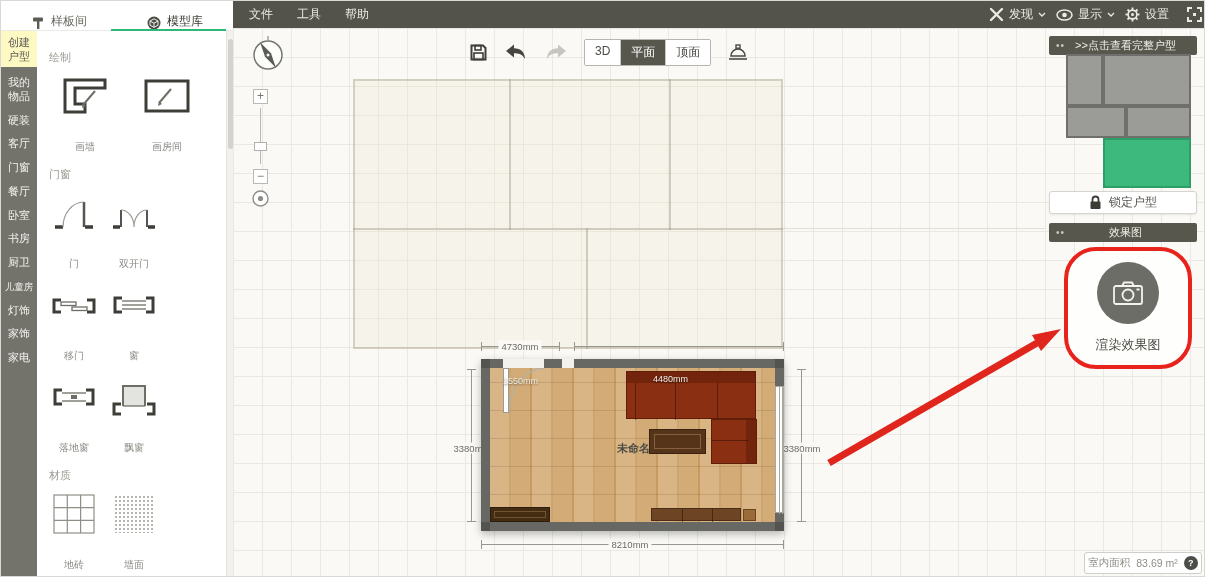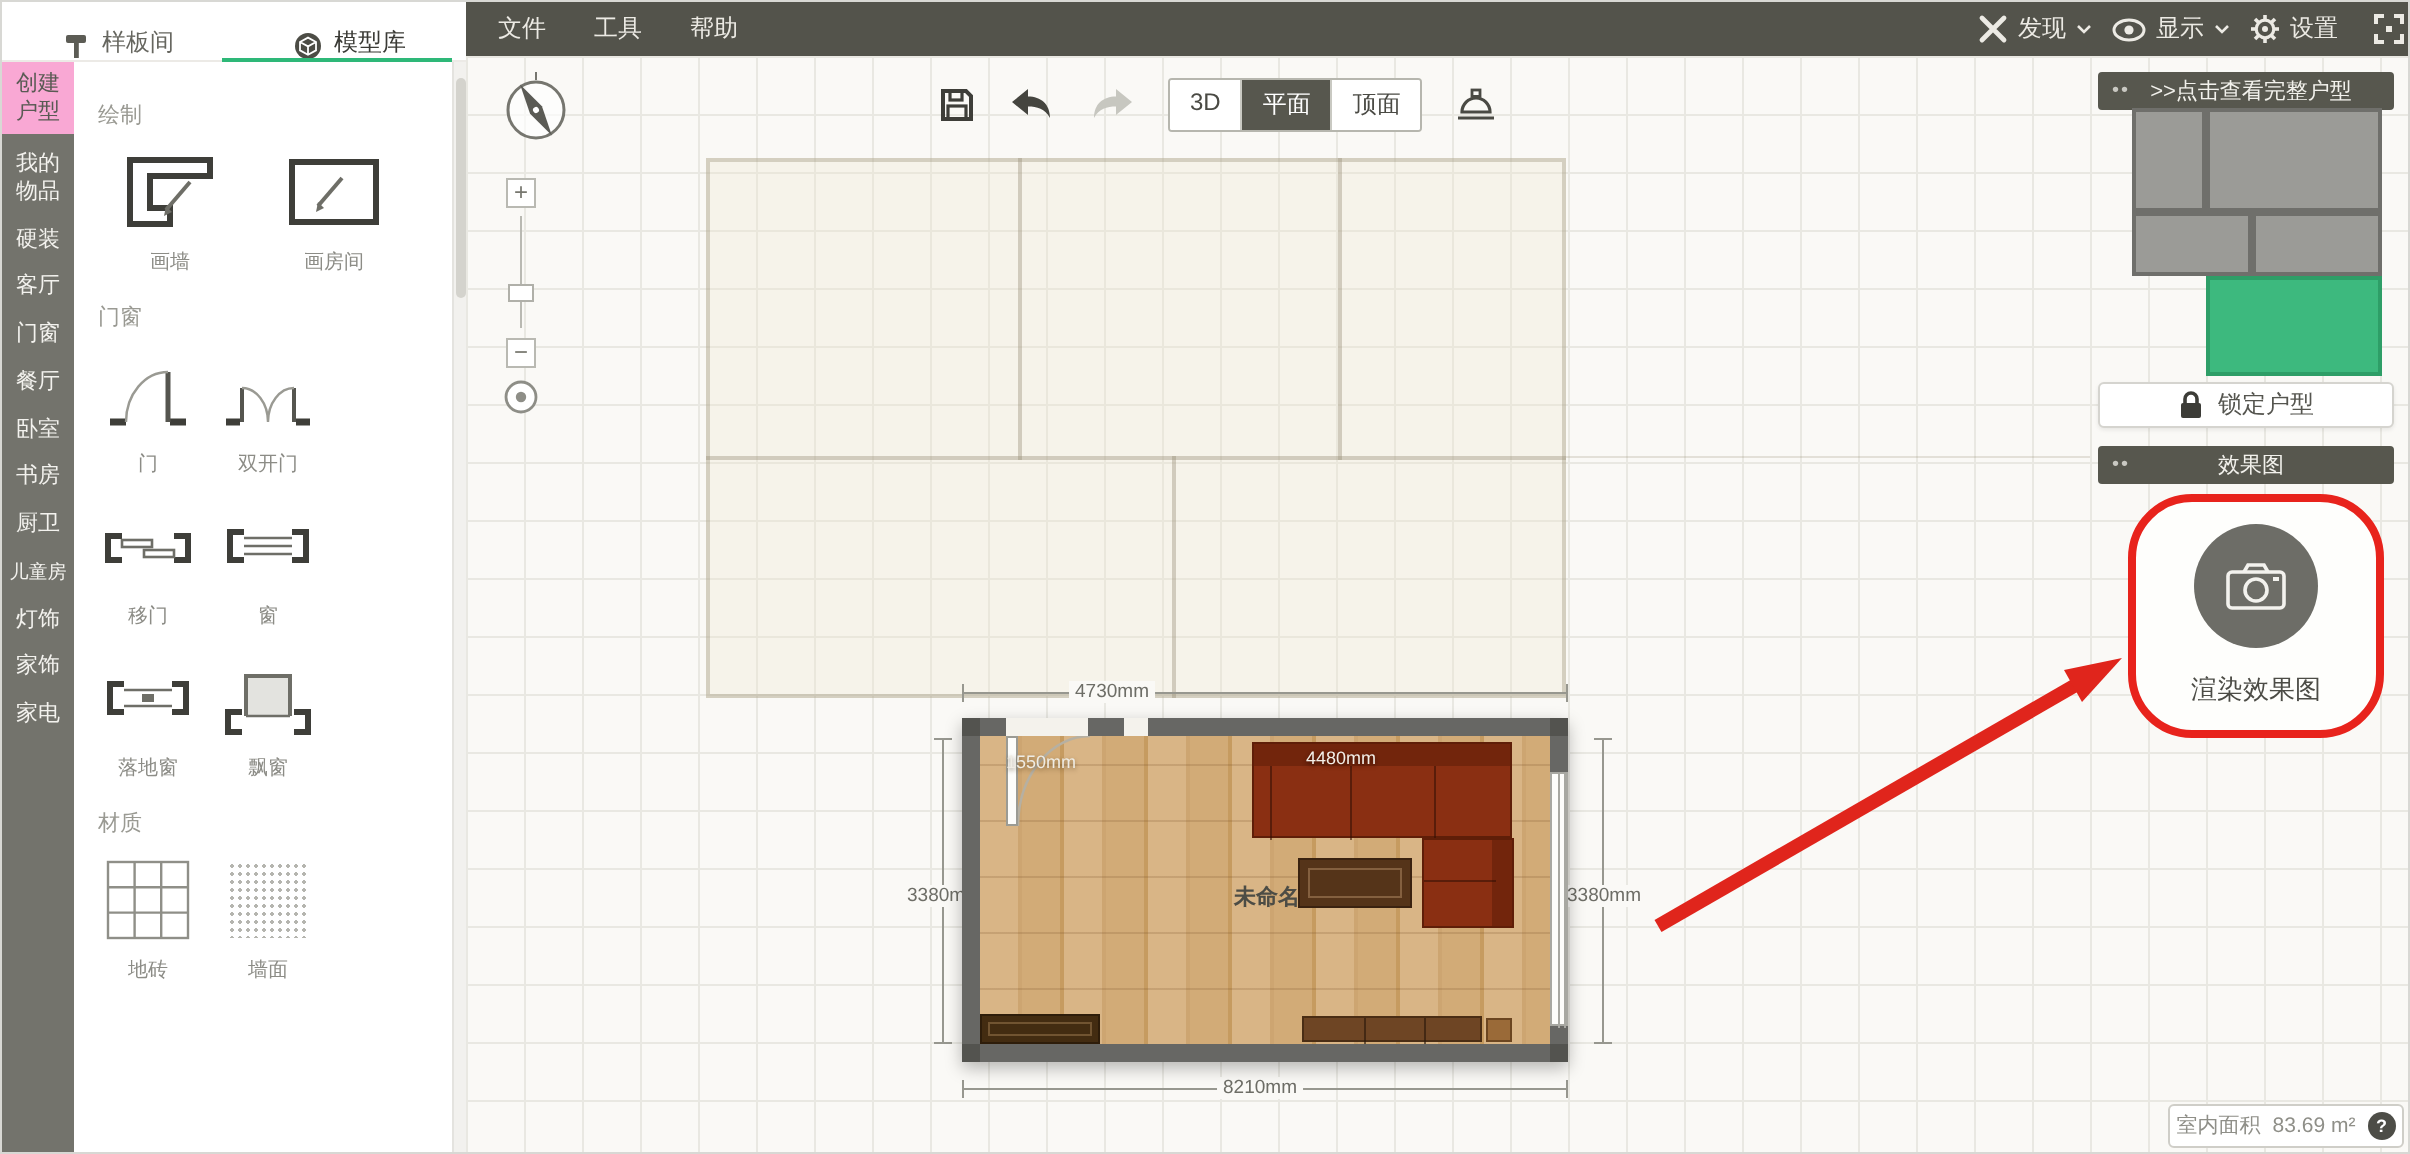--- a/index.html
+++ b/index.html
@@ -7,31 +7,31 @@
   .app { position:relative; width:1205px; height:577px; border:1px solid #d8d8d4; background:#fff; overflow:hidden; }
   .abs { position:absolute; }
 
   
   .left-panel { position:absolute; left:0; top:0; width:232px; height:577px; background:#fff; z-index:30; }
   .tabs { position:absolute; left:0; top:0; width:232px; height:30px; background:#fff; display:flex; border-bottom:1px solid #eceae6; }
   .tab { flex:1; display:flex; align-items:flex-end; justify-content:center; gap:6px; font-size:12px; color:#66665f; cursor:pointer; position:relative; }
   .tab.active { color:#3a3a35; }
   .tab-underline { position:absolute; left:110px; top:28px; width:115px; height:3px; background:#2eb878; }
   .rail { position:absolute; left:0; top:30px; width:36px; bottom:0; }
-  .rail-create { width:36px; padding:5px 5px; font-size:11px; color:#5a5a54; text-align:center; line-height:1.25; word-break:break-all; background:#f9a8d4; cursor:pointer; }
+  .rail-create { width:36px; padding:5px 5px; font-size:11px; color:#5a5a54; text-align:center; line-height:1.25; word-break:break-all; background:#fef9c3; cursor:pointer; }
   .rail-dark { position:absolute; left:0; top:36px; width:36px; bottom:0; background:#73736c; display:flex; flex-direction:column; align-items:flex-start; padding-top:4px; }
   .rail-item { width:36px; padding:5px 6px; font-size:11px; line-height:1.25; color:#f3f2ee; text-align:center; word-break:break-all; cursor:pointer; }
   .rail-item.small { font-size:9.5px; padding:6px 1px; word-break:keep-all; }
   .tools { position:absolute; left:36px; top:30px; width:189px; height:547px; background:#fff; padding:6px 10px 0 12px; overflow:hidden; }
   .sec-title { font-size:11px; color:#9a9a93; margin:13px 0 7px; }
   .tool-row { display:flex; gap:10px; flex-wrap:wrap; }
   .tool-item { width:50px; display:flex; flex-direction:column; align-items:center; cursor:pointer; }
   .tool-item.wide { width:72px; }
   .tool-ico { height:48px; display:flex; align-items:center; justify-content:center; color:#4c4c48; }
-  .tool-lbl { font-size:10px; color:#8c8c86; margin-top:4px; white-space:nowrap; }
+  .tool-lbl { font-size:10px; color:#8c8c86; margin-top:20px; white-space:nowrap; }
   .dotpat { width:40px; height:38px; background-image:radial-gradient(#b5b5af 0.8px, transparent 0.9px); background-size:4px 4px; }
   .lp-scroll { position:absolute; right:0; top:30px; width:7px; bottom:0; background:#f2f1ee; border-left:1px solid #e4e3df; }
   .lp-thumb { position:absolute; left:1px; top:8px; width:5px; height:110px; background:#d4d3cd; border-radius:3px; }
 
   
   .menubar { position:absolute; left:232px; top:0; width:973px; height:27px; background:#53534b; display:flex; align-items:center; color:#eceae4; z-index:20; }
   .menu-left { display:flex; gap:24px; padding-left:16px; font-size:12px; }
   .menu-item { cursor:pointer; }
   .menu-right { margin-left:auto; display:flex; align-items:center; gap:10px; padding-right:4px; font-size:12px; }
   .mr-group { display:flex; align-items:center; gap:5px; cursor:pointer; }
@@ -209,21 +209,21 @@
     <div class="ghost-line" style="left:436px; top:51px; width:2px; height:151px;"></div>
     <div class="ghost-line" style="left:353px; top:200px; width:2px; height:121px;"></div>
     <div class="ghost-line" style="left:550px; top:200px; width:262px; height:1px; opacity:0.6;"></div>
 
     <div class="dimline" style="left:248px; top:318px; width:78px; height:1px;"></div>
     <div class="dimline" style="left:341px; top:318px; width:210px; height:1px;"></div>
     <div class="tick" style="left:248px; top:314px; width:1px; height:9px;"></div>
     <div class="tick" style="left:326px; top:314px; width:1px; height:9px;"></div>
     <div class="tick" style="left:341px; top:314px; width:1px; height:9px;"></div>
     <div class="tick" style="left:550px; top:314px; width:1px; height:9px;"></div>
-    <div class="dimlbl" style="left:287px; top:318px;margin-left:36px;">4730mm</div>
+    <div class="dimlbl" style="left:287px; top:318px;">4730mm</div>
     <div class="dimlbl" style="left:446px; top:318px;margin-top:40px;">4360mm</div>
 
     <div class="dimline" style="left:248px; top:516px; width:303px; height:1px;"></div>
     <div class="tick" style="left:248px; top:512px; width:1px; height:9px;"></div>
     <div class="tick" style="left:550px; top:512px; width:1px; height:9px;"></div>
     <div class="dimlbl" style="left:397px; top:516px;">8210mm</div>
 
     <div class="dimline" style="left:238px; top:341px; width:1px; height:152px;"></div>
     <div class="tick" style="left:234px; top:341px; width:9px; height:1px;"></div>
     <div class="tick" style="left:234px; top:493px; width:9px; height:1px;"></div>

